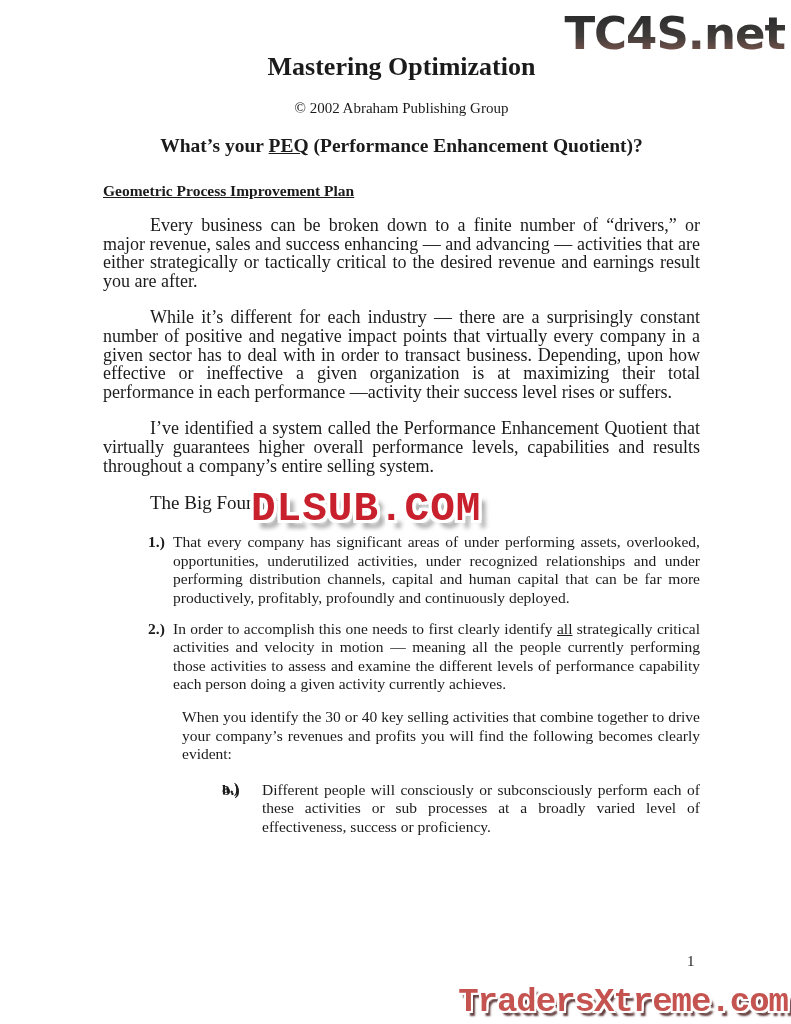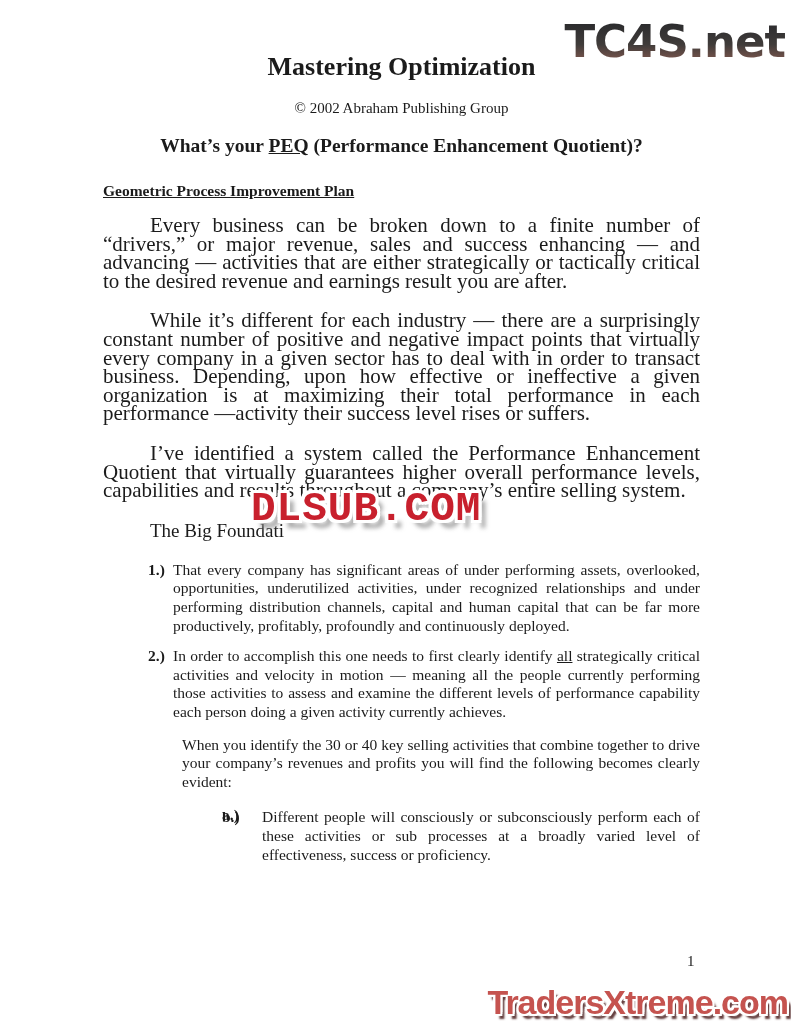--- a/index.html
+++ b/index.html
@@ -39,21 +39,21 @@
   }
   .peq-heading .u{text-decoration:underline;}
   .section-heading{
     margin-top:24px;
     font-size:15.5px;
     font-weight:bold;
     text-decoration:underline;
     line-height:19px;
   }
   .para{
-    font-size:21px;
+    font-size:18px;
     line-height:18.6px;
     text-align:justify;
     text-indent:47px;
   }
   .p1{margin-top:16px;}
   .p2{margin-top:16px;}
   .p3{margin-top:10px;}
   .foundation{margin-top:15px;text-indent:47px;font-size:19px;line-height:19px;}
   .li{
     position:relative;
@@ -82,21 +82,21 @@
   .lia{margin-top:15px;}
   .lib{margin-top:17px;}
   .page-number{
     position:absolute;
     left:687px;top:953px;
     font-size:15px;
   }
   
   .tc4s-logo{
     position:absolute;
-    top:16px;right:6px;
+    top:8px;right:6px;
     font-family:"DejaVu Sans","Liberation Sans",sans-serif;
     font-weight:800;
     font-size:45px;
     letter-spacing:-1px;
     line-height:1.15;
     background:linear-gradient(to bottom,#2c2c2e 15%,#403c3a 55%,#6f5049 80%,#9a685b 100%);
     -webkit-background-clip:text;
     background-clip:text;
     -webkit-text-fill-color:transparent;
     color:#343436;
@@ -115,21 +115,21 @@
       -3px -3px 0 #ffffff, 3px -3px 0 #ffffff,
       -3px  3px 0 #ffffff, 3px  3px 0 #ffffff,
        0   -3px 0 #ffffff, 0    3px 0 #ffffff,
       -3px  0   0 #ffffff, 3px  0   0 #ffffff,
        7px  8px 4px rgba(140,140,140,0.75);
   }
   
   .traders-logo{
     position:absolute;
     right:3px;bottom:2px;
-    font-family:Liberation Sans, sans-serif;
+    font-family:Liberation Mono, monospace;
     font-weight:800;
     font-size:34px;
     line-height:40px;
     letter-spacing:-1px;
     color:#c5534f;
     text-shadow:
       -2px -2px 0 #ffffff, 2px -2px 0 #ffffff,
       -2px  2px 0 #ffffff, 2px  2px 0 #ffffff,
        0   -2px 0 #ffffff, 0    2px 0 #ffffff,
       -2px  0   0 #ffffff, 2px  0   0 #ffffff,

